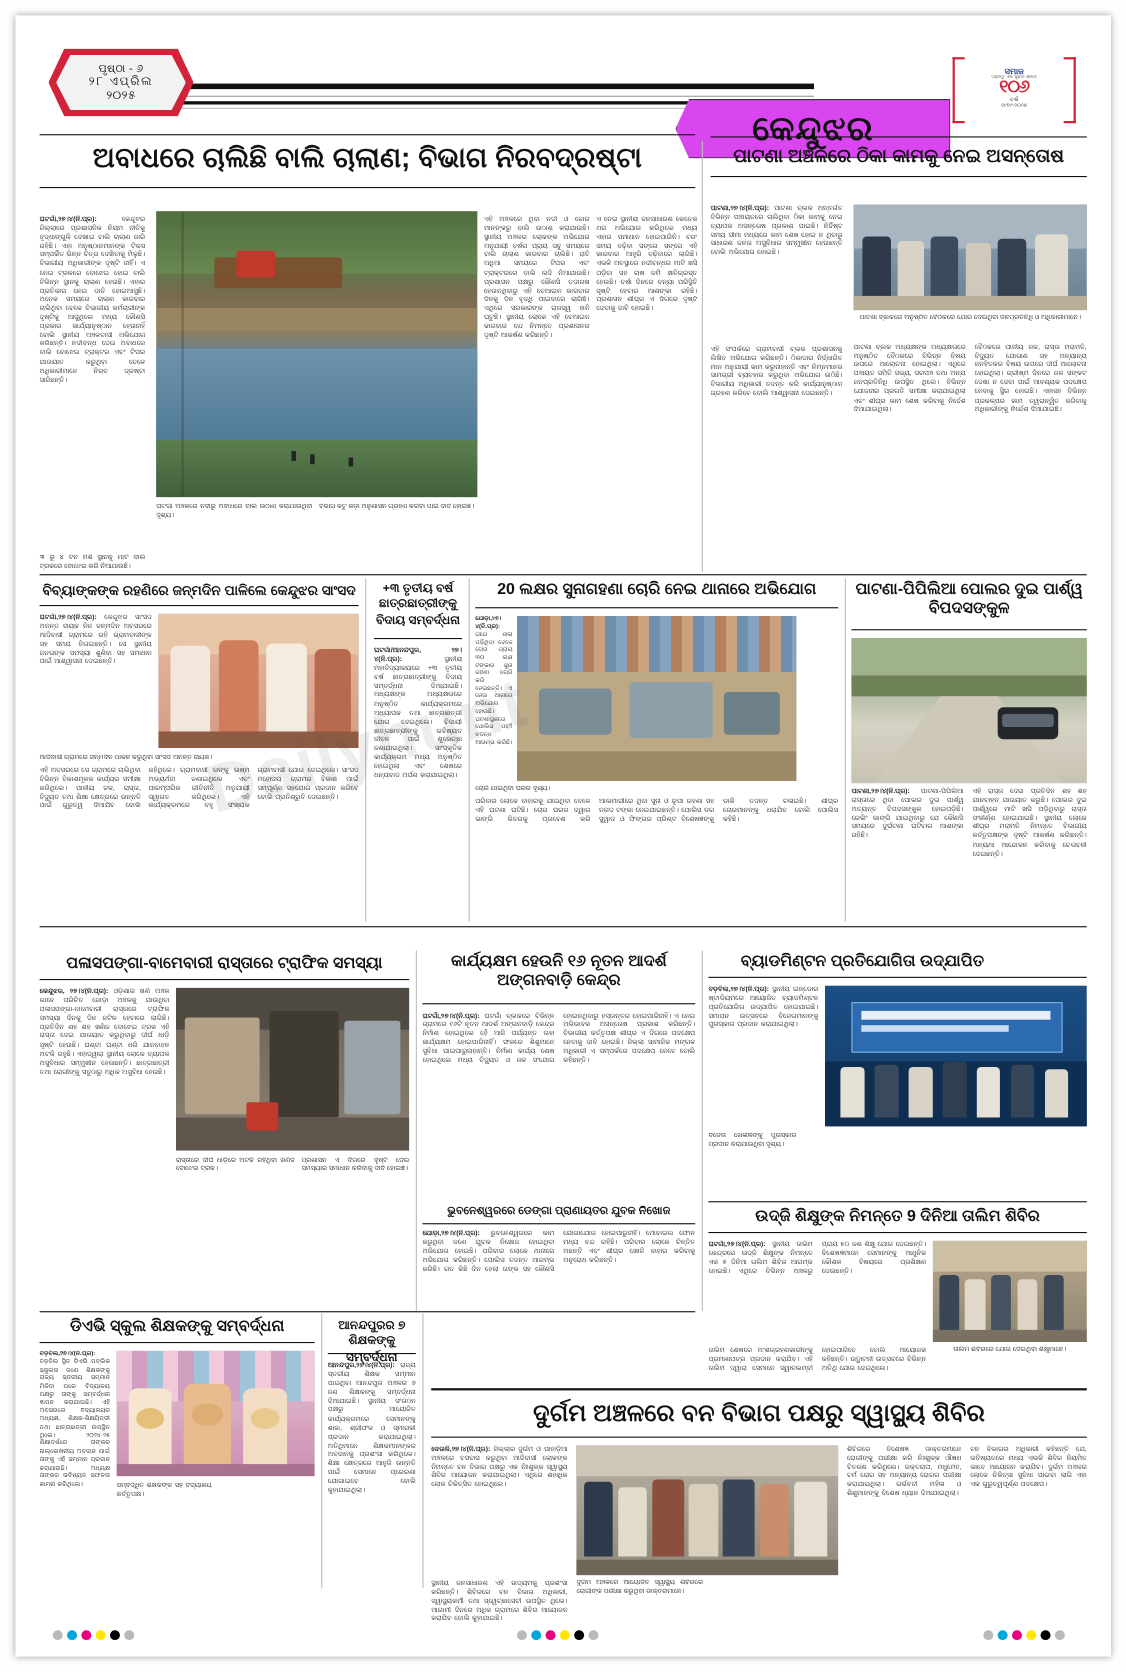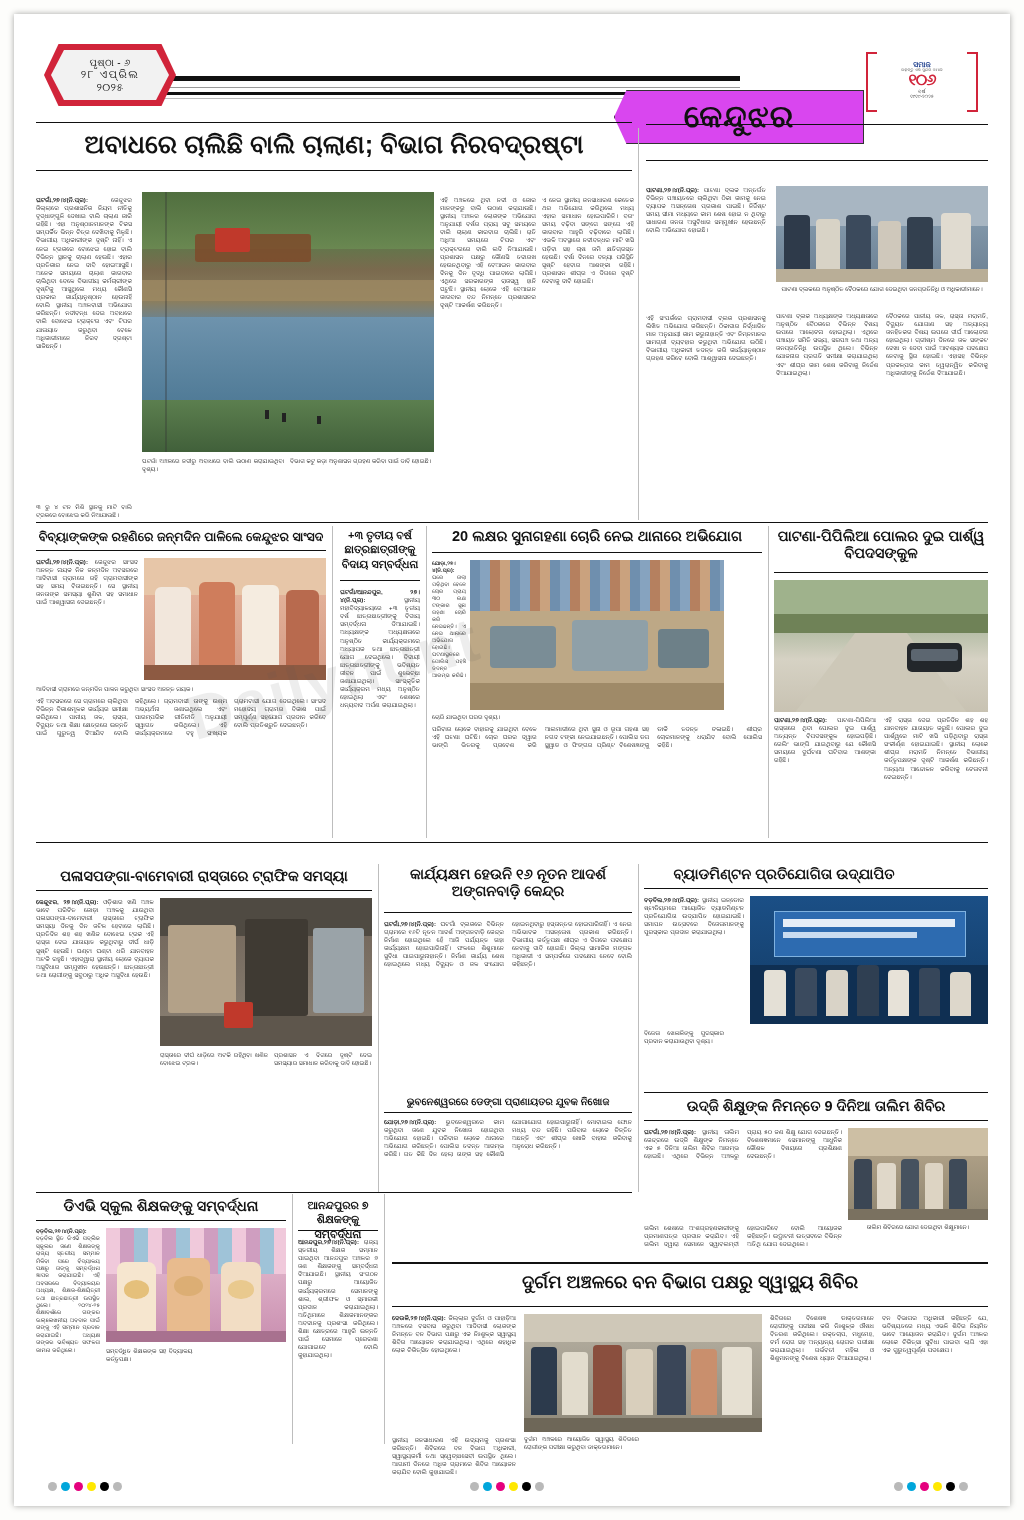--- a/index.html
+++ b/index.html
@@ -166,20 +166,21 @@
   <div class="col" style="left:528px;top:182px;width:92px;height:322px;">
     <div class="txt">ଏ ନେଇ ସ୍ଥାନୀୟ ଜନସାଧାରଣ କେତେକ ଥର ଅଭିଯୋଗ କରିଥିଲେ ମଧ୍ୟ ଏହାର ସମାଧାନ ହୋଇପାରିନି। ବରଂ ସମୟ ବଢ଼ିବା ସଙ୍ଗେ ସଙ୍ଗେ ଏହି କାରବାର ଆହୁରି ବଢ଼ିବାରେ ଲାଗିଛି। ଏଭଳି ଅବସ୍ଥାରେ ନଦୀବନ୍ଧର ମାଟି ଖସି ପଡ଼ିବା ସହ ଚାଷ ଜମି କ୍ଷତିଗ୍ରସ୍ତ ହେଉଛି। ବର୍ଷା ଦିନରେ ବନ୍ୟା ପରିସ୍ଥିତି ସୃଷ୍ଟି ହେବାର ଆଶଙ୍କା ରହିଛି। ପ୍ରଶାସନ ଶୀଘ୍ର ଏ ଦିଗରେ ଦୃଷ୍ଟି ଦେବାକୁ ଦାବି ହୋଇଛି।</div>
   </div>
   <div class="col" style="left:22px;top:490px;width:96px;height:18px;">
     <div class="cap">୩ ରୁ ୪ ଟନ ମିଶି ସ୍ଥାନକୁ ମାଟି ବାଲି ଟ୍ରକରେ ବୋଝେଇ କରି ନିଆଯାଉଛି।</div>
   </div>
 
   <div class="vrule" style="position:absolute;left:624px;top:114px;height:392px;"></div>
 
   <div style="position:absolute;left:632px;top:110px;width:342px;height:1px;background:#111;"></div>
+  <div class="hl hl2" style="position:absolute;left:632px;top:118px;width:342px;">ପାଟଣା ଅଞ୍ଚଳରେ ଠିକା କାମକୁ ନେଇ ଅସନ୍ତୋଷ</div>
   <div style="position:absolute;left:632px;top:146px;width:342px;height:1px;background:#111;"></div>
 
   <div class="col" style="left:632px;top:172px;width:120px;height:290px;">
     <div class="txt"><b>ପାଟଣା,୨୭।୪(ନି.ପ୍ର):</b>
       <span>ପାଟଣା ବ୍ଲକ ଅନ୍ତର୍ଗତ ବିଭିନ୍ନ ପଞ୍ଚାୟତରେ ଚାଲିଥିବା ଠିକା କାମକୁ ନେଇ ବ୍ୟାପକ ଅସନ୍ତୋଷ ପ୍ରକାଶ ପାଇଛି। ନିର୍ଦ୍ଦିଷ୍ଟ ସମୟ ସୀମା ମଧ୍ୟରେ କାମ ଶେଷ ହୋଇ ନ ଥିବାରୁ ସାଧାରଣ ଜନତା ଅସୁବିଧାର ସମ୍ମୁଖୀନ ହେଉଛନ୍ତି ବୋଲି ଅଭିଯୋଗ ହୋଇଛି।</span></div>
   </div>
   <div class="col" style="left:632px;top:300px;width:120px;height:200px;">
     <div class="txt">ଏହି ସଂପର୍କରେ ଗ୍ରାମବାସୀ ବ୍ଲକ ପ୍ରଶାସନକୁ ଲିଖିତ ଅଭିଯୋଗ କରିଛନ୍ତି। ଠିକାଦାର ନିର୍ଦ୍ଧାରିତ ମାନ ଅନୁଯାୟୀ କାମ କରୁନାହାନ୍ତି ଏବଂ ନିମ୍ନମାନର ସାମଗ୍ରୀ ବ୍ୟବହାର କରୁଥିବା ଅଭିଯୋଗ ଉଠିଛି। ବିଭାଗୀୟ ଅଧିକାରୀ ତଦନ୍ତ କରି କାର୍ଯ୍ୟାନୁଷ୍ଠାନ ଗ୍ରହଣ କରିବେ ବୋଲି ଆଶ୍ୱାସନା ଦେଇଛନ୍ତି।</div>
   </div>
 
@@ -385,21 +386,21 @@
 
   <div class="hl hl5" style="position:absolute;left:284px;top:1184px;width:80px;line-height:1.3;">ଆନନ୍ଦପୁରର ୭ ଶିକ୍ଷକଙ୍କୁ ସମ୍ବର୍ଦ୍ଧନା</div>
   <div class="rule" style="position:absolute;left:284px;top:1216px;width:80px;"></div>
   <div class="col" style="left:284px;top:1224px;width:80px;height:206px;">
     <div class="txt"><b>ଆନନ୍ଦପୁର,୨୭।୪(ନି.ପ୍ର):</b> <span>ରାଜ୍ୟ ସ୍ତରୀୟ ଶିକ୍ଷକ ସମ୍ମାନ ପାଇଥିବା ଆନନ୍ଦପୁର ଅଞ୍ଚଳର ୭ ଜଣ ଶିକ୍ଷକଙ୍କୁ ସମ୍ବର୍ଦ୍ଧନା ଦିଆଯାଇଛି। ସ୍ଥାନୀୟ ସଂଗଠନ ପକ୍ଷରୁ ଆୟୋଜିତ କାର୍ଯ୍ୟକ୍ରମରେ ସେମାନଙ୍କୁ ଶାଲ, ଶ୍ରୀଫଳ ଓ ସ୍ମାରକୀ ପ୍ରଦାନ କରାଯାଇଥିଲା। ଅତିଥିମାନେ ଶିକ୍ଷକମାନଙ୍କର ଅବଦାନକୁ ପ୍ରଶଂସା କରିଥିଲେ। ଶିକ୍ଷା କ୍ଷେତ୍ରରେ ଆହୁରି ଉନ୍ନତି ପାଇଁ ସେମାନେ ପ୍ରେରଣା ଯୋଗାଇବେ ବୋଲି କୁହାଯାଇଥିଲା।</span></div>
   </div>
 
   <div class="vrule" style="position:absolute;left:370px;top:1180px;height:250px;"></div>
 
   <div class="rule2" style="position:absolute;left:378px;top:1248px;width:596px;"></div>
-  <div class="hl hl2" style="position:absolute;left:378px;top:1258px;width:596px;font-size:18px;">ଦୁର୍ଗମ ଅଞ୍ଚଳରେ ବନ ବିଭାଗ ପକ୍ଷରୁ ସ୍ୱାସ୍ଥ୍ୟ ଶିବିର</div>
+  <div class="hl hl2" style="position:absolute;left:378px;top:1258px;width:596px;font-size:22px;">ଦୁର୍ଗମ ଅଞ୍ଚଳରେ ବନ ବିଭାଗ ପକ୍ଷରୁ ସ୍ୱାସ୍ଥ୍ୟ ଶିବିର</div>
   <div class="rule" style="position:absolute;left:378px;top:1292px;width:596px;"></div>
 
   <div class="col" style="left:378px;top:1300px;width:124px;height:126px;">
     <div class="txt"><b>ଦେଉଳି,୨୭।୪(ନି.ପ୍ର):</b> <span>ଜିଲ୍ଲାର ଦୁର୍ଗମ ଓ ପାହାଡ଼ିଆ ଅଞ୍ଚଳରେ ବସବାସ କରୁଥିବା ଆଦିବାସୀ ଲୋକଙ୍କ ନିମନ୍ତେ ବନ ବିଭାଗ ପକ୍ଷରୁ ଏକ ନିଃଶୁଳ୍କ ସ୍ୱାସ୍ଥ୍ୟ ଶିବିର ଆୟୋଜନ କରାଯାଇଥିଲା। ଏଥିରେ ଶହାଧିକ ଲୋକ ଚିକିତ୍ସିତ ହୋଇଥିଲେ।</span></div>
   </div>
   <div class="photo" style="left:510px;top:1300px;width:238px;height:118px;">
     <div style="position:absolute;inset:0;background:linear-gradient(180deg,#b8b2a4,#8e8879);"></div>
     <div style="position:absolute;left:0;top:0;width:100%;height:24%;background:#cfc8b8;"></div>
     <div style="position:absolute;left:3%;top:28%;width:11%;height:58%;background:#2c3a4c;border-radius:4px 4px 0 0;"></div>
     <div style="position:absolute;left:16%;top:32%;width:11%;height:54%;background:#e2dccd;border-radius:4px 4px 0 0;"></div>

